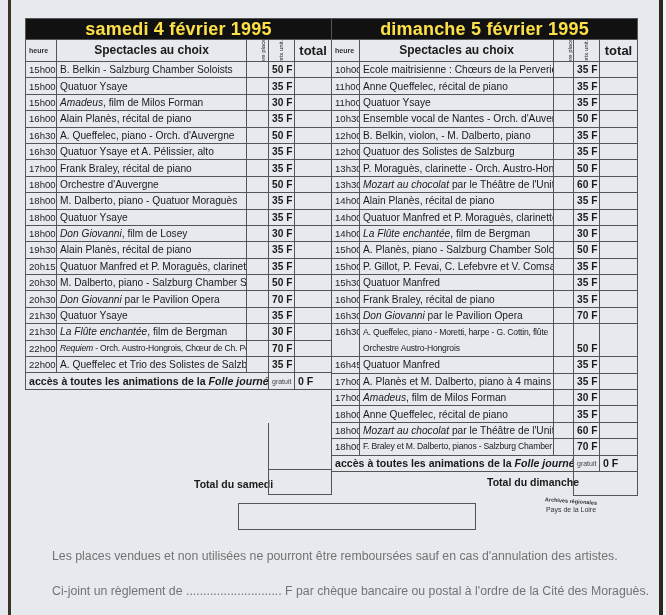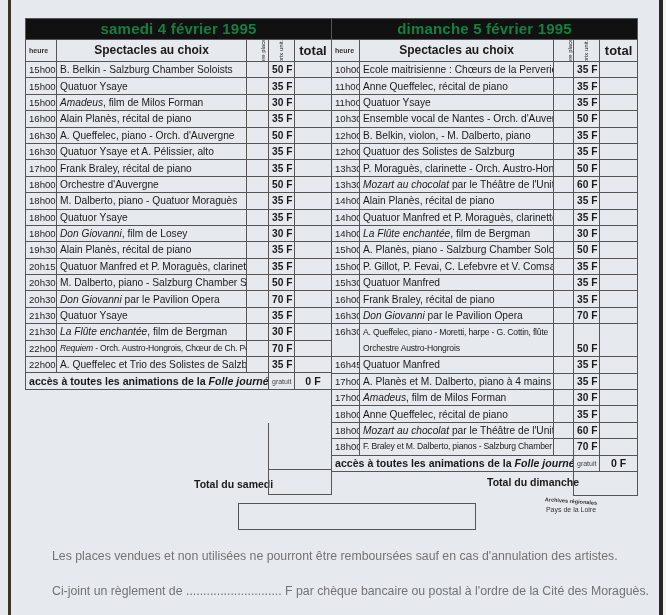--- a/index.html
+++ b/index.html
@@ -2,33 +2,33 @@
 <html><head>
 <meta charset="utf-8">
 <style>
   html,body{margin:0;padding:0;}
   body{width:666px;height:615px;background:#e6e9ee;position:relative;overflow:hidden;font-family:"Liberation Sans",sans-serif;color:#1a1a1a;}
   .binding{position:absolute;left:8px;top:0;width:3px;height:615px;background:#3a3326;}
   .edge-right{position:absolute;left:659px;top:0;width:4px;height:615px;background:#2a2620;}
   .edge-right2{position:absolute;left:663px;top:0;width:3px;height:615px;background:#f4f4f4;}
   .tbl{position:absolute;border-collapse:collapse;table-layout:fixed;background:transparent;}
   .tbl td{border:1px solid #555;padding:0 3px;height:15.4px;font-size:10.2px;line-height:15px;white-space:nowrap;overflow:hidden;}
-  .tbl .daybar{background:#111;color:#15803d;font-weight:bold;font-size:15px;text-align:center;height:20px;line-height:20px;letter-spacing:0.2px;}
+  .tbl .daybar{background:#111;color:#fde047;font-weight:bold;font-size:18px;text-align:center;height:20px;line-height:20px;letter-spacing:0.2px;}
   .tbl .colhead td{height:21px;}
   .h-heure{font-size:7px !important;font-weight:bold;color:#333;}
   .h-spec{font-size:12px !important;font-weight:bold;text-align:center;}
   .h-rot{font-size:6px !important;line-height:6px !important;text-align:center;padding:0 !important;}
   .h-rot span{display:inline-block;transform:rotate(-90deg);white-space:nowrap;}
   .h-total{font-size:13px !important;font-weight:bold;text-align:center;}
   .time{font-size:9.6px !important;color:#222;}
   .price{font-weight:bold;text-align:right;padding-right:4px !important;margin-top:40px;}
   .ital{font-style:italic;}
   .access td{font-weight:bold;font-size:10.6px;}
   .gratuit{font-size:7px !important;font-weight:normal !important;text-align:center;color:#444;}
-  .zero{text-align:center;font-weight:bold;}
+  .zero{text-align:left;font-weight:bold;}
   .small{font-size:8.6px !important;letter-spacing:-0.2px;}
   .totlabel{position:absolute;font-weight:bold;font-size:10.5px;text-align:right;}
   .box{position:absolute;border:1px solid #555;}
   .grand{position:absolute;left:238px;top:503px;width:236px;height:25px;border:1px solid #555;display:flex;}
   .grand .lbl{width:108px;border-right:1px solid #555;font-weight:bold;font-size:14px;line-height:25px;text-align:center;}
   .note{position:absolute;left:52px;font-size:12.3px;color:#737373;white-space:nowrap;}
   .stamp{position:absolute;left:536px;top:498px;width:70px;height:36px;font-size:7px;text-align:center;color:#333;}
   .stamp .arc{font-size:5.5px;font-weight:bold;transform:rotate(4deg);display:block;}
   .stamp .sub{font-size:7px;display:block;margin-top:2px;}
 </style>

